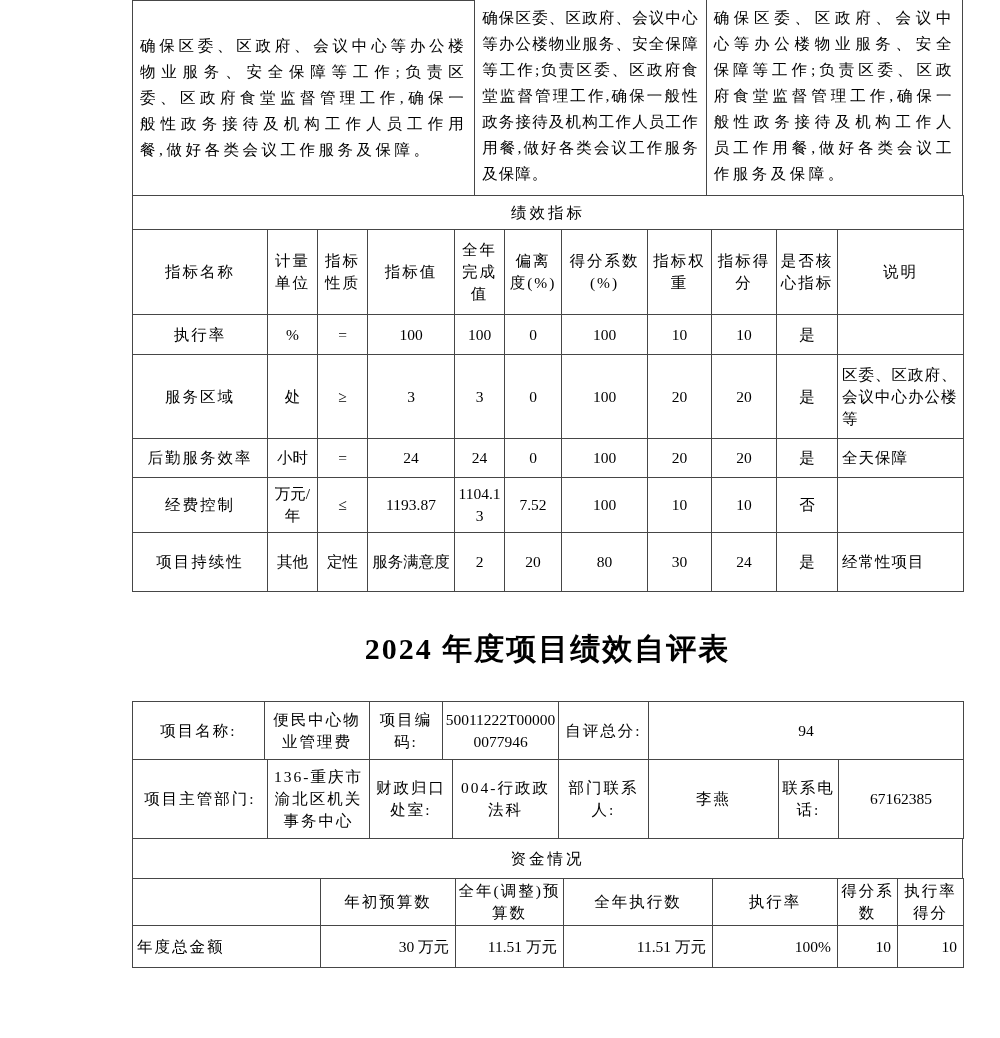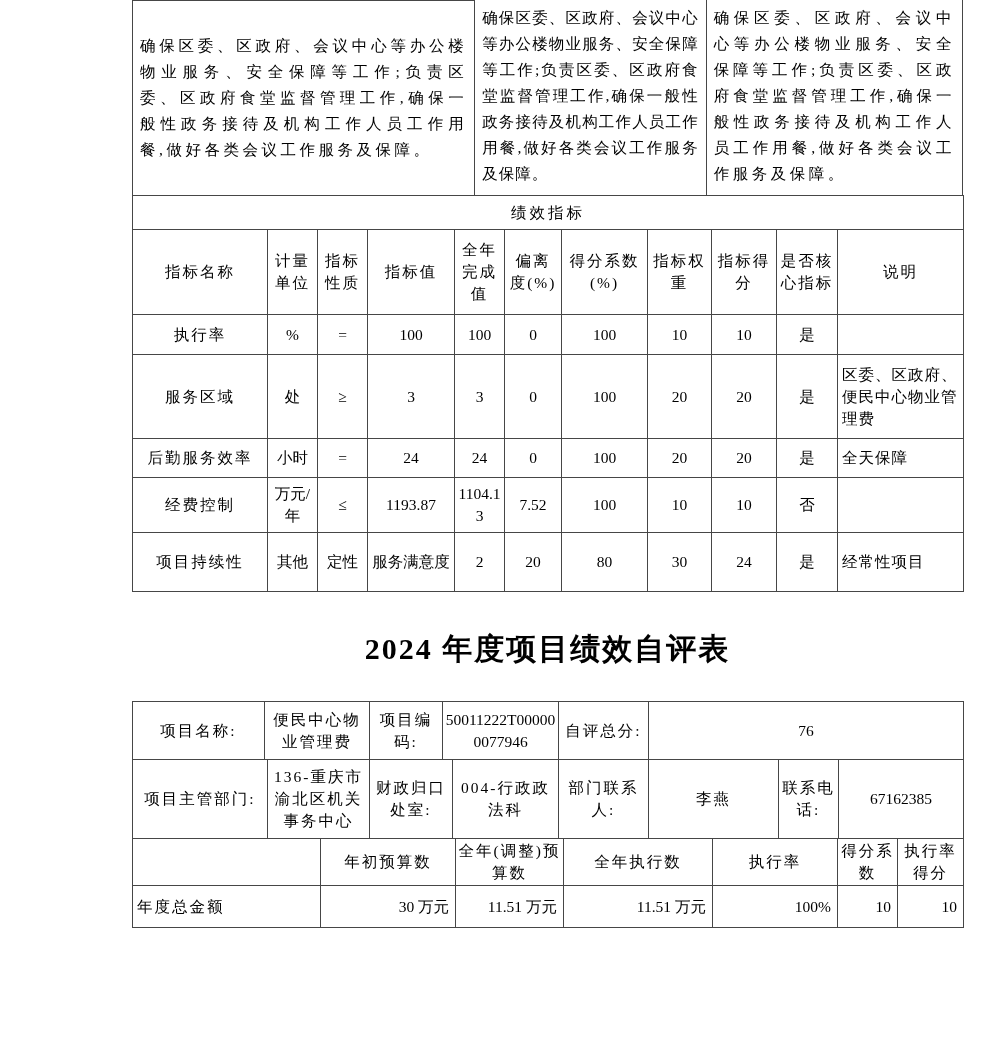--- a/index.html
+++ b/index.html
@@ -96,21 +96,21 @@
         <td class="lbl">服务区域</td>
         <td>处</td>
         <td>≥</td>
         <td>3</td>
         <td>3</td>
         <td>0</td>
         <td>100</td>
         <td>20</td>
         <td>20</td>
         <td>是</td>
-        <td class="note">区委、区政府、便民中心物业管理费</td>
+        <td class="note">区委、区政府、会议中心办公楼等</td>
       </tr>
       <tr class="r3">
         <td class="lbl">后勤服务效率</td>
         <td>小时</td>
         <td>=</td>
         <td>24</td>
         <td>24</td>
         <td>0</td>
         <td>100</td>
         <td>20</td>
@@ -160,21 +160,21 @@
           <col style="width:90px">
           <col style="width:315px">
       </colgroup>
       <tbody>
           <tr>
         <td class="lbl">项目名称:</td>
         <td class="lbl">便民中心物业管理费</td>
         <td class="lbl">项目编码:</td>
         <td>50011222T000000077946</td>
         <td class="lbl">自评总分:</td>
-        <td>76</td>
+        <td>94</td>
       </tr>
     </tbody>
       </table>
 
     <table class="t2 sB">
       <colgroup>
         <col style="width:135px">
           <col style="width:102px">
           <col style="width:83px">
           <col style="width:106px">
@@ -190,20 +190,27 @@
         <td class="lbl">财政归口处室:</td>
         <td class="lbl">004-行政政法科</td>
         <td class="lbl">部门联系人:</td>
         <td class="lbl">李燕</td>
         <td class="lbl">联系电话:</td>
         <td>67162385</td>
       </tr>
     </tbody>
       </table>
 
+    <table class="t2 banner sC">
+      <tbody>
+          <tr>
+            <td>资金情况</td>
+          </tr>
+    </tbody>
+      </table>
 
     <table class="t2">
       <colgroup>
         <col style="width:188px">
           <col style="width:135px">
           <col style="width:108px">
           <col style="width:149px">
         <col style="width:125px">
           <col style="width:60px">
           <col style="width:66px">

